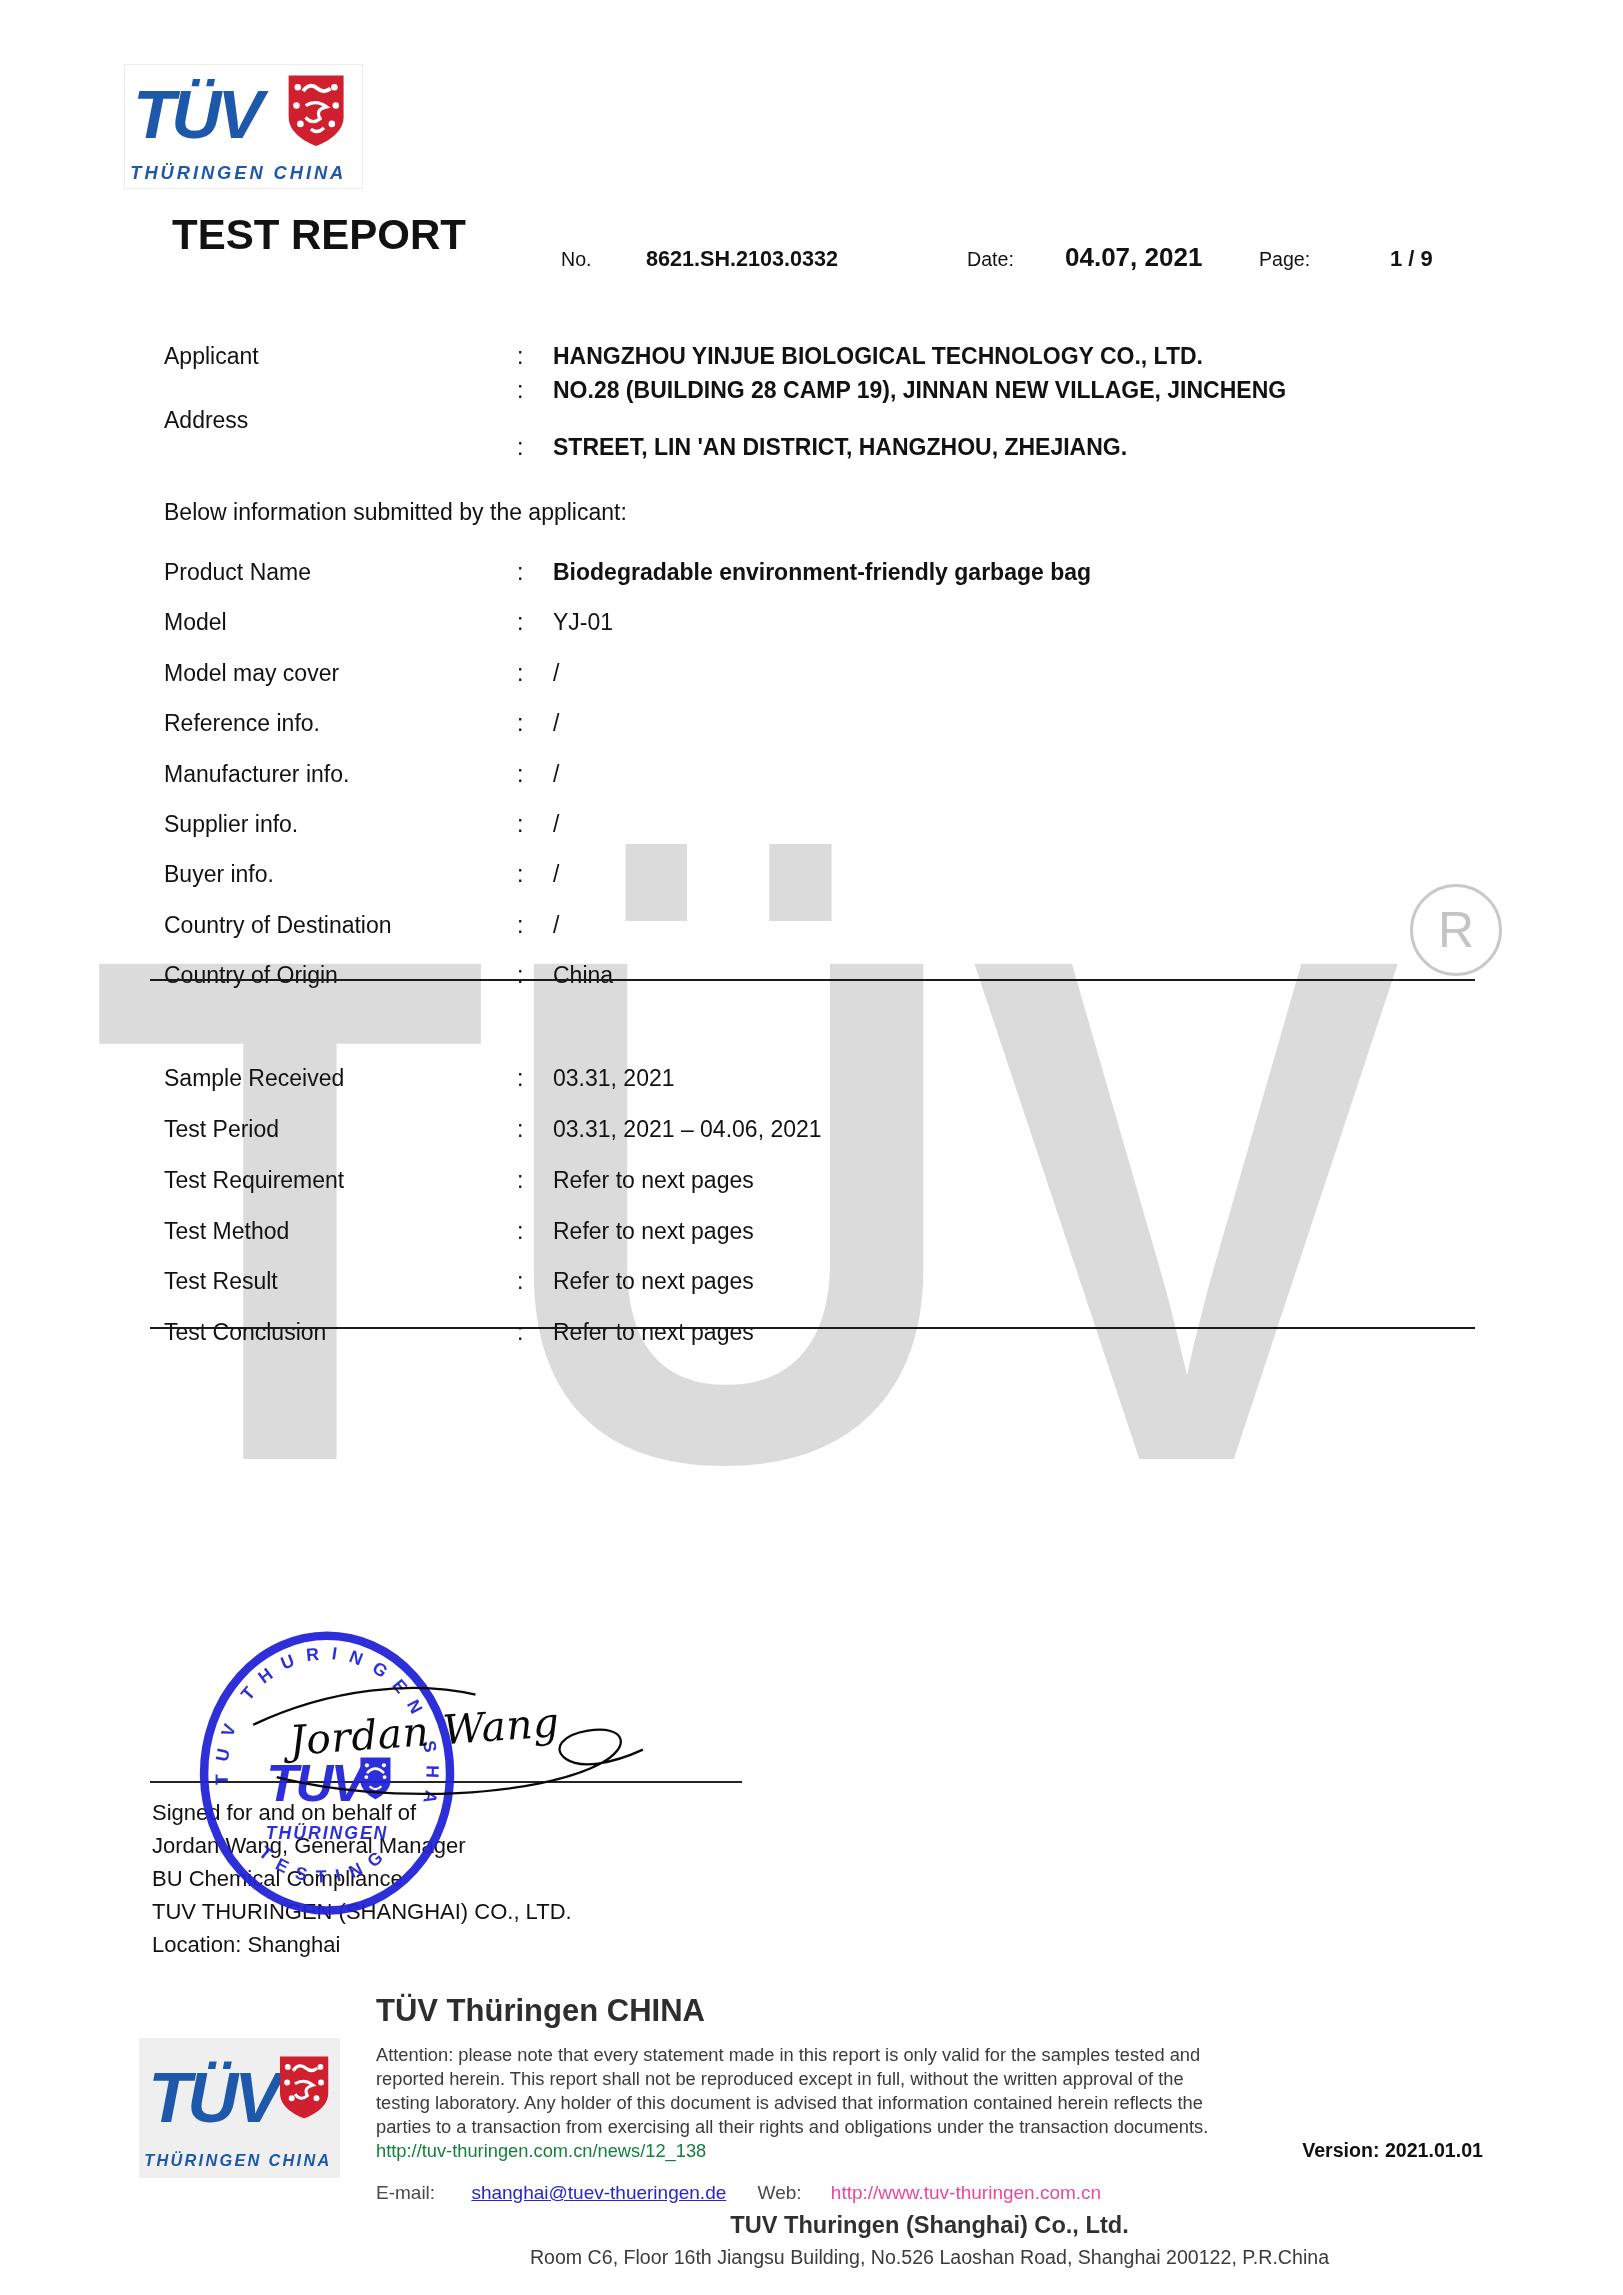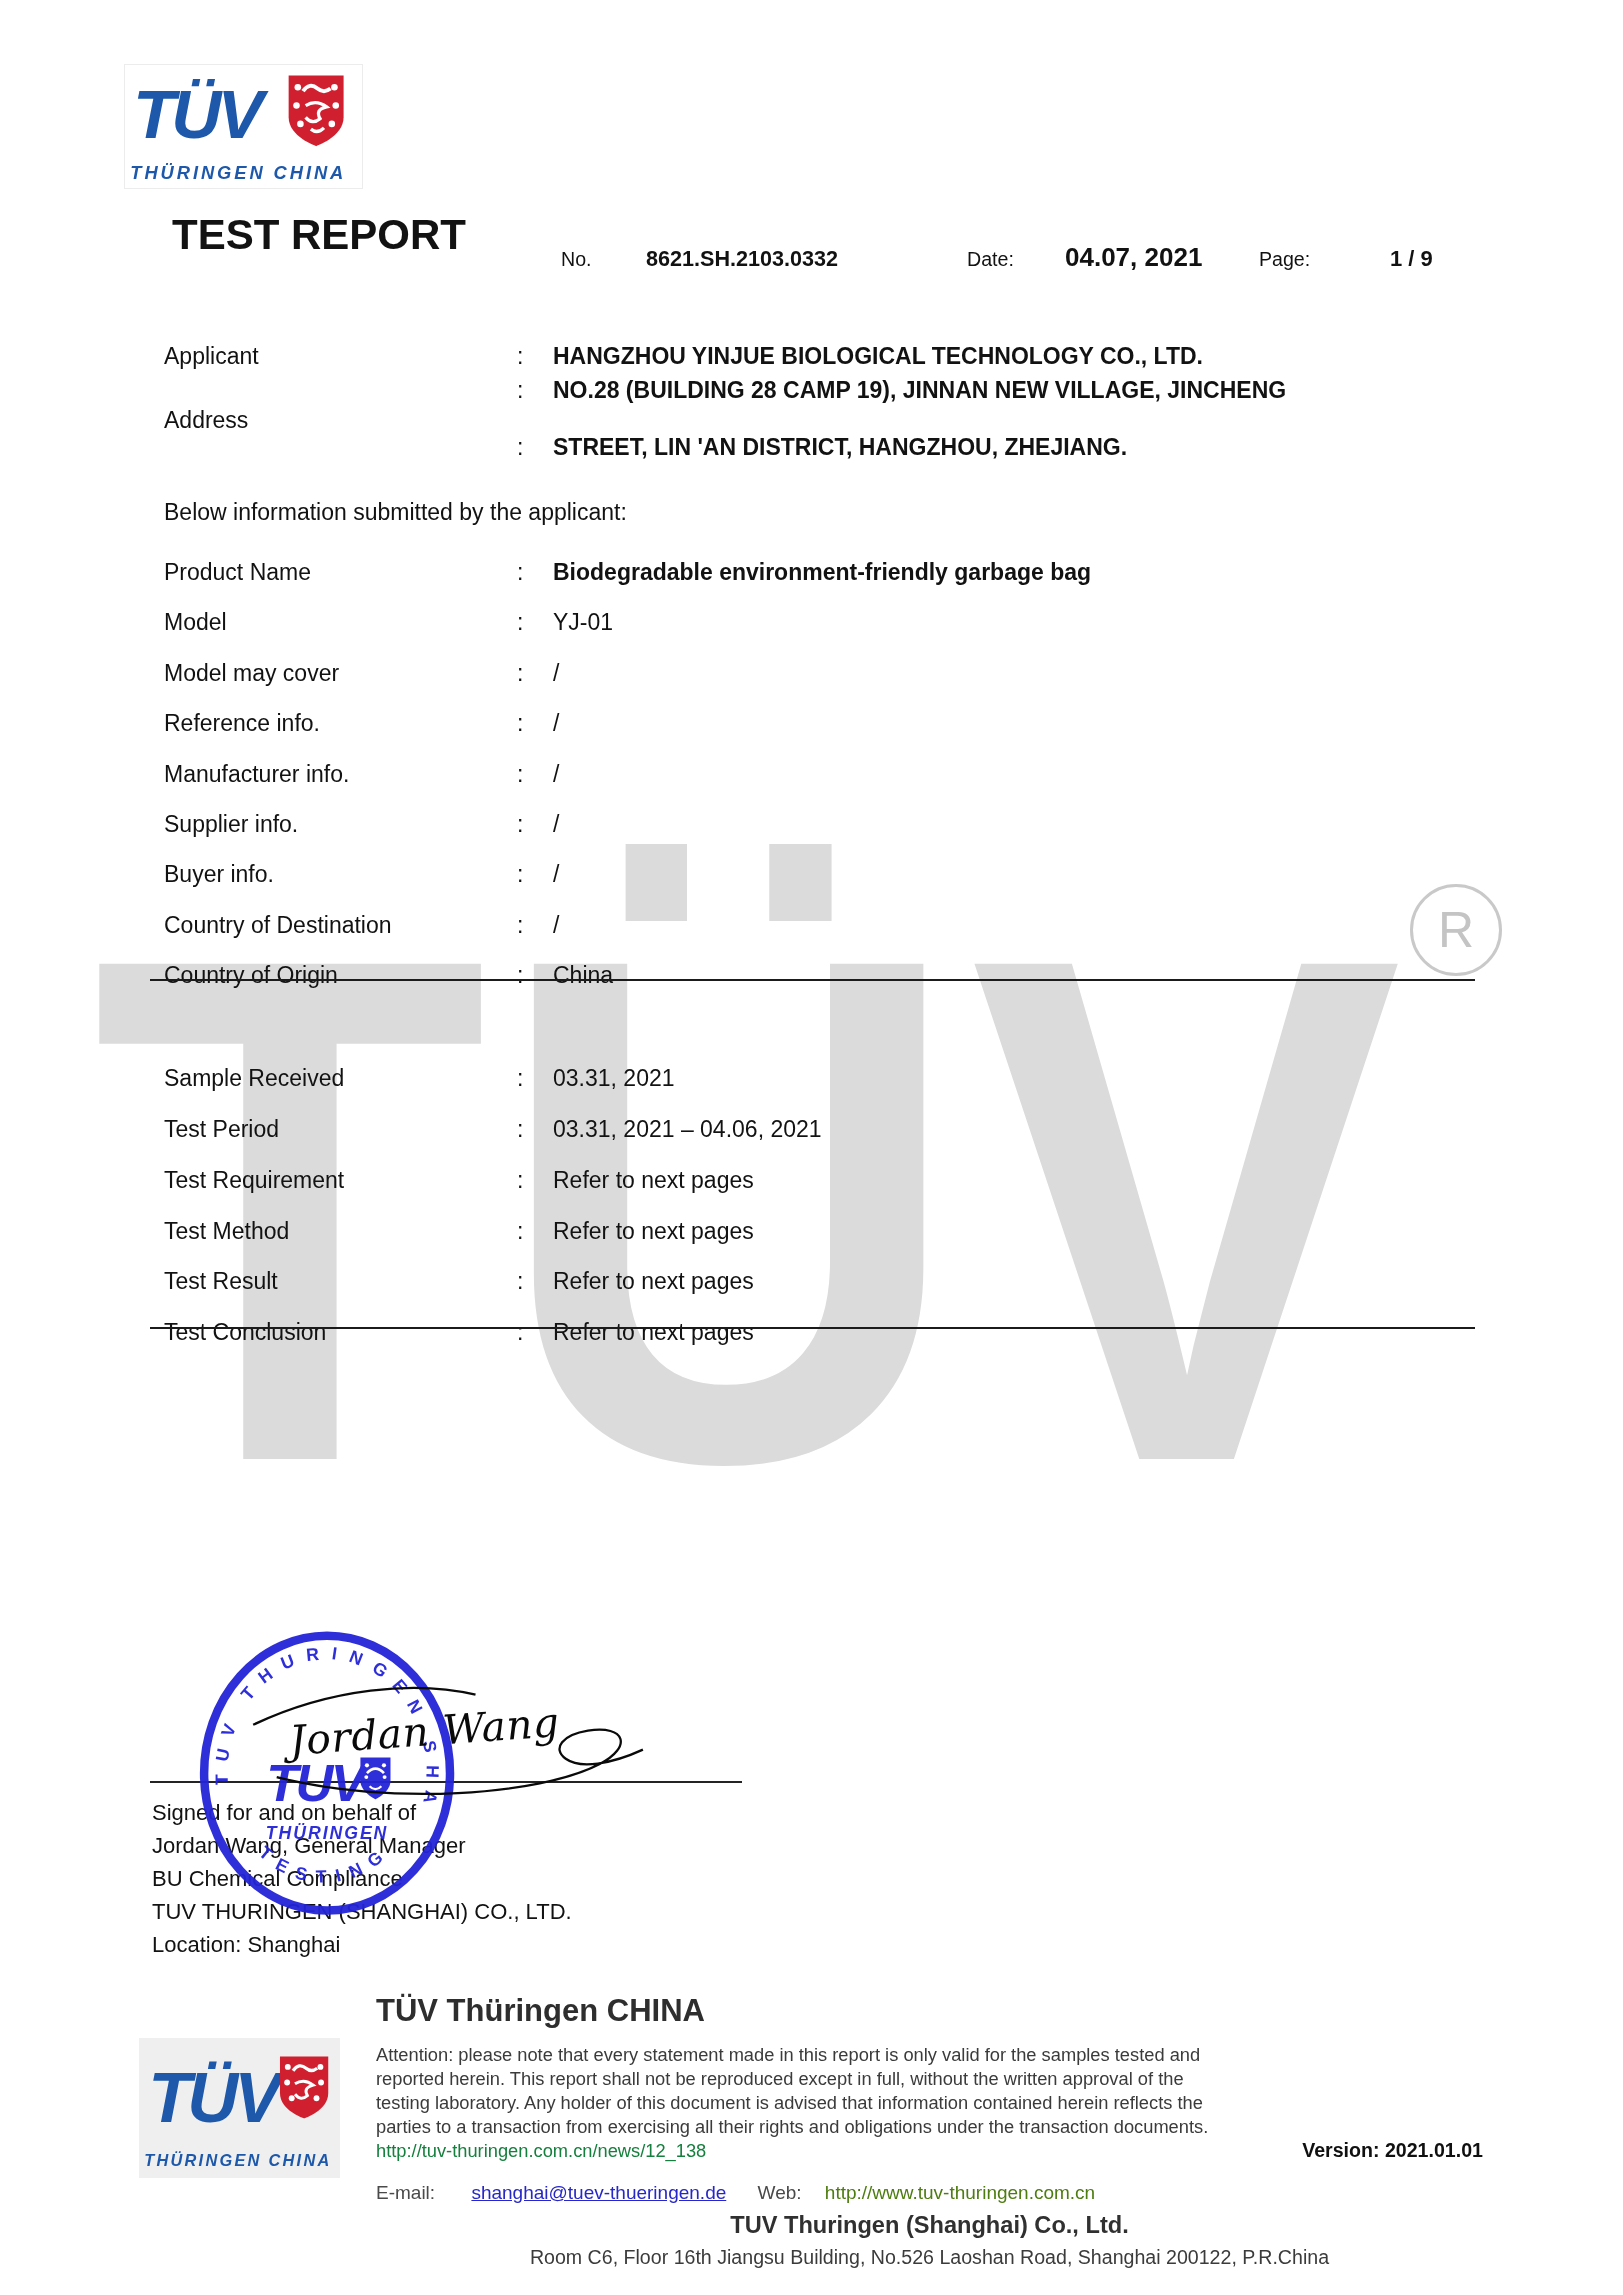--- a/index.html
+++ b/index.html
@@ -33,21 +33,21 @@
   .signoff{position:absolute;left:152px;top:1796px;font-size:22px;line-height:33px;white-space:nowrap;}
   
   .f-heading{position:absolute;left:376px;top:1993px;font-size:31px;font-weight:bold;color:#2e2e2e;white-space:nowrap;}
   .attention{position:absolute;left:376px;top:2043px;width:1107px;font-size:18.3px;line-height:24px;
              color:#3b3b3b;}
   .attention div{white-space:nowrap;}
   .newsline{position:relative;white-space:nowrap;}
   .version{position:absolute;right:0;top:-1.3px;font-size:19.6px;font-weight:bold;color:#101010;}
   .emailline{position:absolute;left:376px;top:2182px;font-size:19px;color:#4a4a4a;white-space:nowrap;}
   .link{color:#2626c9;text-decoration:underline;cursor:pointer;}
-  .link2{color:#4d7c0f;text-decoration:none;cursor:pointer;margin-left:18px;}
+  .link2{color:#ec4899;text-decoration:none;cursor:pointer;margin-left:24px;}
   .f-company{position:absolute;left:376px;top:2212px;width:1107px;text-align:center;font-size:23.6px;
              font-weight:bold;color:#303030;white-space:nowrap;}
   .f-room{position:absolute;left:376px;top:2246px;width:1107px;text-align:center;font-size:19.6px;
           color:#3b3b3b;white-space:nowrap;}
   .logo-top{position:absolute;left:124px;top:64px;width:237px;height:123px;background:#fff;border:0.7px solid #ececec;}
   .logo-bottom{position:absolute;left:139px;top:2038px;width:201px;height:140px;background:#efefef;}
   svg text{font-family:"Liberation Sans",sans-serif;}
   .sig-font{font-family:"DejaVu Serif",serif;}
 </style>
 </head>

